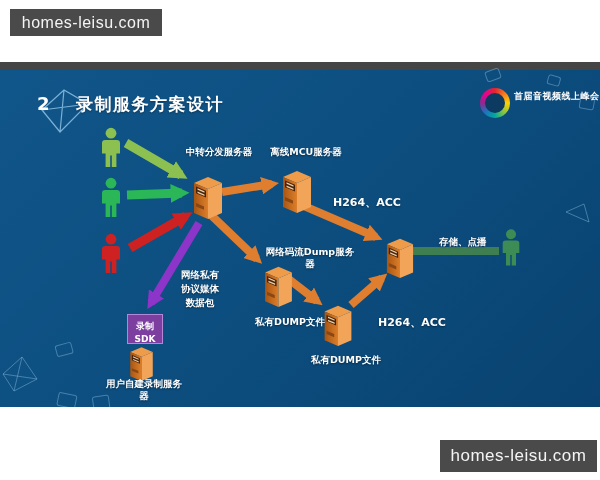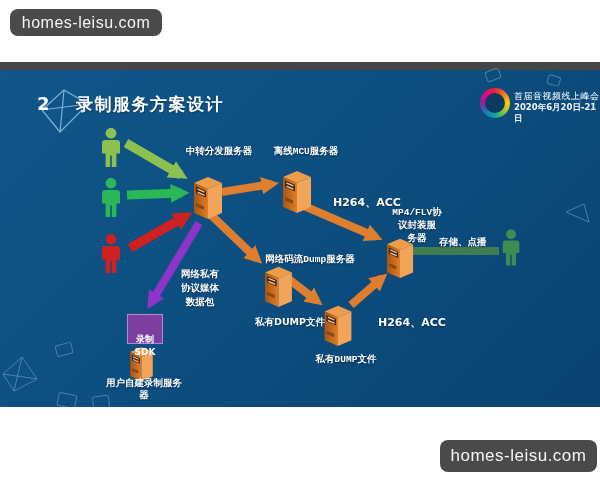--- a/index.html
+++ b/index.html
@@ -3,51 +3,51 @@
 <meta charset="utf-8">
 <style>
   * { margin:0; padding:0; box-sizing:border-box; }
   html,body { width:600px; height:480px; background:#ffffff; overflow:hidden;
               font-family:"DejaVu Sans","Liberation Sans",sans-serif; }
   .page { position:relative; width:600px; height:480px; background:#fff; }
 
   
   .wm { position:absolute; background:#4a4a4a; color:#f4f4f4;
         display:flex; align-items:center; justify-content:center;
-        font-family:"Liberation Sans",sans-serif; letter-spacing:.5px;border-radius:8px; }
+        font-family:"Liberation Sans",sans-serif; letter-spacing:.5px; }
   .wm-top { left:10px; top:9px; width:152px; height:27px; font-size:16px; }
   .wm-bottom { left:440px; top:440px; width:157px; height:32px; font-size:17px; }
 
   
   .slide { position:absolute; left:0; top:62px; width:600px; height:345px;
            background:linear-gradient(135deg,#11568a 0%, #0c4d7e 55%, #094270 100%); }
   .slide-topbar { position:absolute; left:0; top:0; width:600px; height:8px; background:#454545; }
 
   .badge-num { position:absolute; left:37px; top:31px; color:#fff; font-size:18px; font-weight:bold; z-index:3; }
   .slide-title { position:absolute; left:76px; top:31px; color:#fff; font-size:17px; font-weight:bold;
                  letter-spacing:1.5px; z-index:3; text-shadow:0 1px 2px rgba(0,0,0,.35);text-align:center; }
 
   
   .logo-ring { position:absolute; left:480px; top:26px; width:30px; height:30px; border-radius:50%;
                background:conic-gradient(#e4262b,#f47b20,#ffd200,#8cc63f,#00a99d,#1b75bc,#92278f,#ec008c,#e4262b); }
   .logo-ring::after { content:""; position:absolute; left:5px; top:5px; right:5px; bottom:5px;
                       border-radius:50%; background:#0d3a60; }
   .conf { position:absolute; left:514px; top:29px; color:#fff; line-height:11px; }
-  .conf .l1 { font-size:9px; font-weight:normal; letter-spacing:.5px; }
+  .conf .l1 { font-size:9px; font-weight:bold; letter-spacing:.5px;text-align:right; }
   .conf .l2 { font-size:8.5px; font-weight:bold; opacity:.95; }
 
   
   .lbl { position:absolute; color:#fff; font-weight:bold; font-size:9.5px; line-height:12px;
          text-shadow:0 1px 2px rgba(0,0,0,.45); white-space:nowrap; }
-  .lbl.center { text-align:center; white-space:normal;font-family:Liberation Mono, monospace; }
+  .lbl.center { text-align:center; white-space:normal; }
   .lbl.small { font-size:11px; }
 
   .sdk-box { position:absolute; left:127px; top:252px; width:36px; height:30px;
              background:#7c3fa0; border:1.5px solid #b586d8; color:#fff;
-             font-size:9px; font-weight:bold; line-height:13px; text-align:center; padding-top:18px; }
+             font-size:9px; font-weight:bold; line-height:13px; text-align:center; padding-top:5px; }
 
   .node { position:absolute; }
   svg.overlay { position:absolute; left:0; top:0; width:600px; height:345px; pointer-events:none; }
   .deco { stroke:#7fb3d9; fill:none; opacity:.5; stroke-width:1; }
   .deco-badge { stroke:#8ec1e4; fill:none; opacity:.85; stroke-width:1.2; }
 </style>
 </head>
 <body>
 
 <svg width="0" height="0" style="position:absolute">
@@ -125,21 +125,20 @@
         <line x1="412" y1="189" x2="499" y2="189" stroke="#3e7e50" stroke-width="8"></line>
       </g>
     </svg>
 
     <div class="badge-num">2</div>
     <div class="slide-title">录制服务方案设计</div>
 
     <div class="logo-ring"></div>
     <div class="conf">
       <div class="l1">首届音视频线上峰会</div>
-      <div class="l2">2020年6月20日-21日</div>
     </div>
 
     <svg class="node" style="left:98px;top:65px;color:#8cc152" width="26" height="42">
         <use href="#person"></use>
       </svg>
     <svg class="node" style="left:98px;top:115px;color:#2bb757" width="26" height="42">
         <use href="#person"></use>
       </svg>
     <svg class="node" style="left:98px;top:171px;color:#ce2121" width="26" height="42">
         <use href="#person"></use>
@@ -168,27 +167,22 @@
       </svg>
 
     <div class="sdk-box">
       <div>录制</div>
       <div>SDK</div>
     </div>
 
     <div class="lbl center" style="left:183px;top:84px;width:72px">中转分发服务器</div>
     <div class="lbl center" style="left:269px;top:84px;width:74px">离线MCU服务器</div>
     <div class="lbl small" style="left:333px;top:135px">H264、ACC</div>
-    <div class="lbl center" style="left:389px;top:144px;width:56px;line-height:13px">
-      <div>MP4/FLV协</div>
-      <div>议封装服</div>
-      <div>务器</div>
-    </div>
     <div class="lbl" style="left:439px;top:174px">存储、点播</div>
-    <div class="lbl center" style="left:262px;top:192px;width:96px">网络码流Dump服务器</div>
+    <div class="lbl center" style="left:262px;top:184px;width:96px">网络码流Dump服务器</div>
     <div class="lbl" style="left:255px;top:254px">私有DUMP文件</div>
     <div class="lbl center" style="left:310px;top:292px;width:72px">私有DUMP文件</div>
     <div class="lbl small" style="left:378px;top:255px">H264、ACC</div>
     <div class="lbl center" style="left:104px;top:316px;width:80px;line-height:12px">
       <div>用户自建录制服务</div>
       <div>器</div>
     </div>
     <div class="lbl center" style="left:176px;top:206px;width:48px;line-height:14px">
       <div>网络私有</div>
       <div>协议媒体</div>

